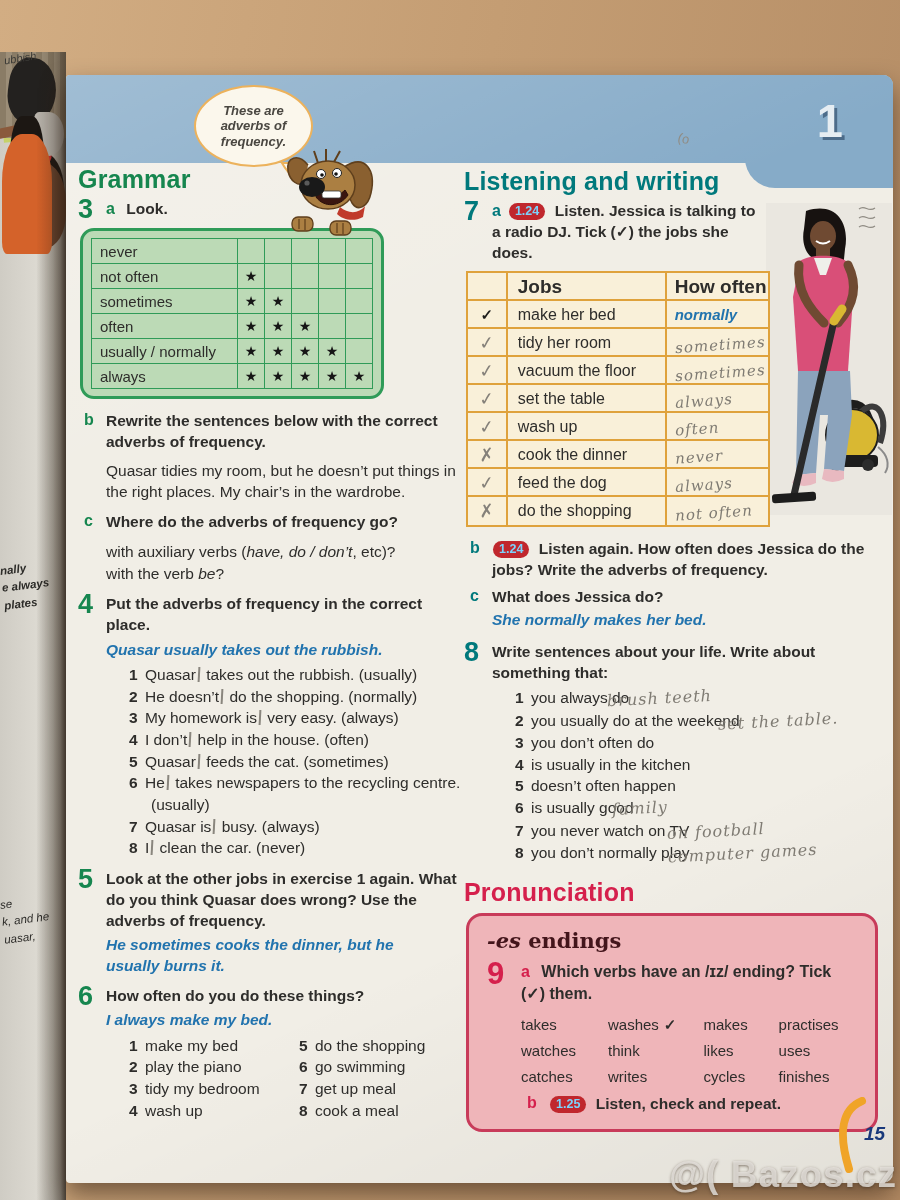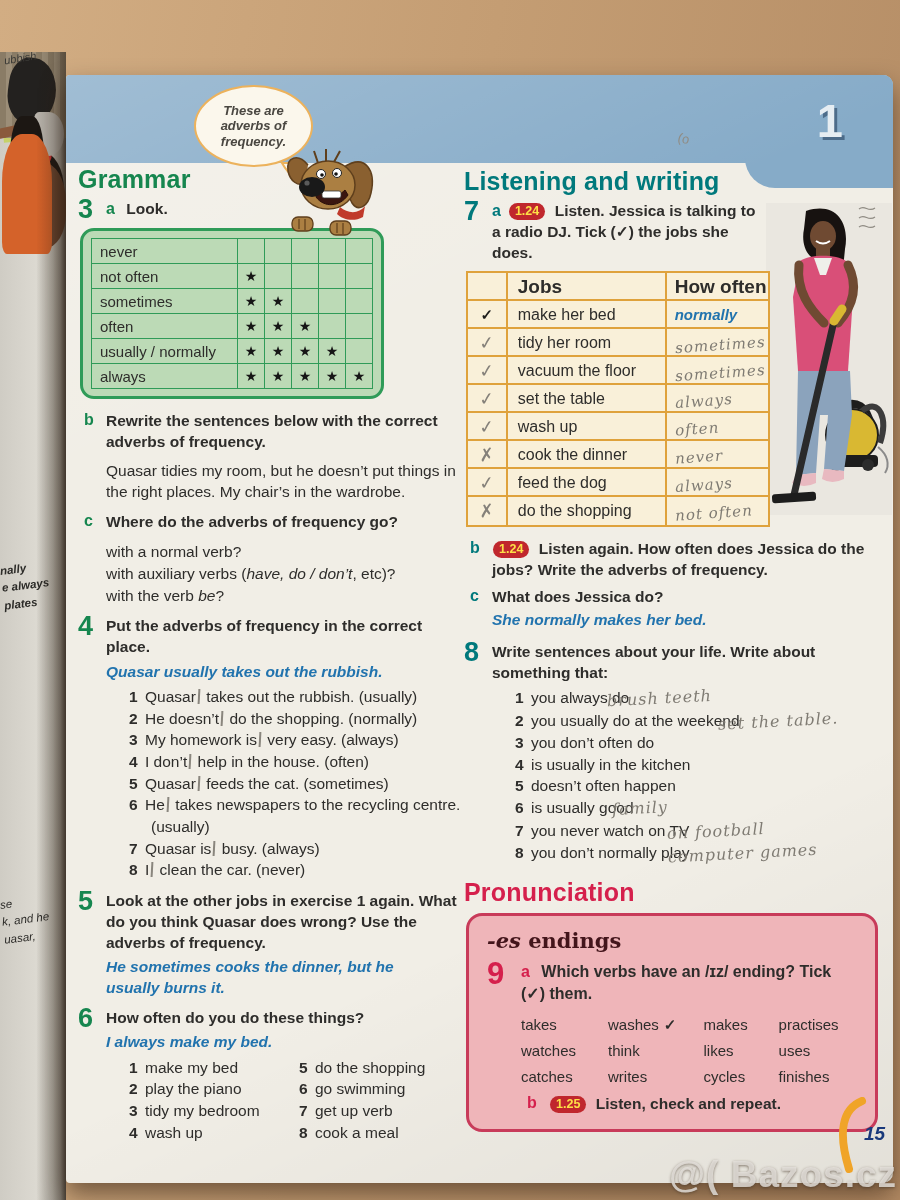--- a/index.html
+++ b/index.html
@@ -49,21 +49,21 @@
   .col-right{position:absolute;left:398px;top:92px;width:428px;z-index:3;}
   .sec-h{font-size:25px;font-weight:bold;letter-spacing:.2px;margin-bottom:5px;}
   .green{color:#16864f}.teal{color:#00797c}.crimson{color:#d5204c}
   .hang{position:relative;padding-left:28px;margin-bottom:8px;}
   .exnum{position:absolute;left:0;top:-3px;font-size:27px;font-weight:bold;line-height:1;}
   .sub{font-weight:bold;font-size:16px;margin-right:7px;}
   .btxt{font-weight:bold;font-size:15.5px;line-height:1.34;}
   .ptxt{font-size:15.5px;line-height:1.36;}
   .ex{color:#2173ae;font-style:italic;font-weight:bold;font-size:15.5px;line-height:1.3;margin:2px 0 4px;}
   .it{font-style:italic;}
-  .badge{display:inline-block;background:#c0272d;color:#fde047;font-weight:bold;font-size:12.5px;
+  .badge{display:inline-block;background:#c0272d;color:#7dd3fc;font-weight:bold;font-size:12.5px;
     padding:1px 6px 2px;border-radius:9px;margin:0 5px 0 1px;position:relative;top:-1px;}
 
   
   .atable{width:282px;background:#bcdab6;border:3px solid #2f9b58;border-radius:14px;padding:7px 8px;margin:4px 0 12px 2px;}
   .at-grid{border-top:1.5px solid #2f9b58;border-left:1.5px solid #2f9b58;}
   .at-row{display:flex;}
   .at-row>div{border-right:1.5px solid #2f9b58;border-bottom:1.5px solid #2f9b58;height:25px;line-height:25px;box-sizing:border-box;}
   .at-label{width:146px;padding-left:8px;font-size:15px;}
   .at-cell{width:27px;text-align:center;font-size:14px;color:#161616;}
 
@@ -239,21 +239,20 @@
       <span class="sub green" style="position:absolute;left:6px">b</span>
       <span class="btxt">Rewrite the sentences below with the correct adverbs of frequency.</span>
     </div>
     <div class="ptxt" style="padding-left:28px;margin-bottom:10px;">Quasar tidies my room, but he doesn’t put things in the right places. My chair’s in the wardrobe.</div>
 
     <div class="hang">
       <span class="sub green" style="position:absolute;left:6px">c</span>
       <span class="btxt">Where do the adverbs of frequency go?</span>
     </div>
     <div class="c-lines" style="padding-left:28px;margin-bottom:9px;">
-      <div><span>with a normal verb?</span><span class="it"></span><span></span></div>
       <div><span>with auxiliary verbs (</span><span class="it">have, do / don’t</span><span>, etc)?</span></div>
       <div><span>with the verb </span><span class="it">be</span><span>?</span></div>
     </div>
 
     <div class="hang" style="margin-bottom:4px">
       <span class="exnum green">4</span>
       <span class="btxt">Put the adverbs of frequency in the correct place.</span>
     </div>
     <div class="ex" style="padding-left:28px">Quasar usually takes out the rubbish.</div>
     <div style="padding-left:28px;margin-bottom:10px;">
@@ -281,21 +280,21 @@
     <div class="cols2" style="padding-left:28px">
       <div>
           <div class="x4-item"><span class="inum">1</span><span>make my bed</span></div>
           <div class="x4-item"><span class="inum">2</span><span>play the piano</span></div>
           <div class="x4-item"><span class="inum">3</span><span>tidy my bedroom</span></div>
           <div class="x4-item"><span class="inum">4</span><span>wash up</span></div>
         </div>
       <div>
           <div class="x4-item"><span class="inum">5</span><span>do the shopping</span></div>
           <div class="x4-item"><span class="inum">6</span><span>go swimming</span></div>
-          <div class="x4-item"><span class="inum">7</span><span>get up verb</span></div>
+          <div class="x4-item"><span class="inum">7</span><span>get up meal</span></div>
           <div class="x4-item"><span class="inum">8</span><span>cook a meal</span></div>
         </div>
     </div>
   </div>
 
   <div class="col-right">
     <div class="sec-h teal">Listening and writing</div>
 
     <div class="hang" style="width:300px;box-sizing:border-box">
       <span class="exnum teal">7</span>

